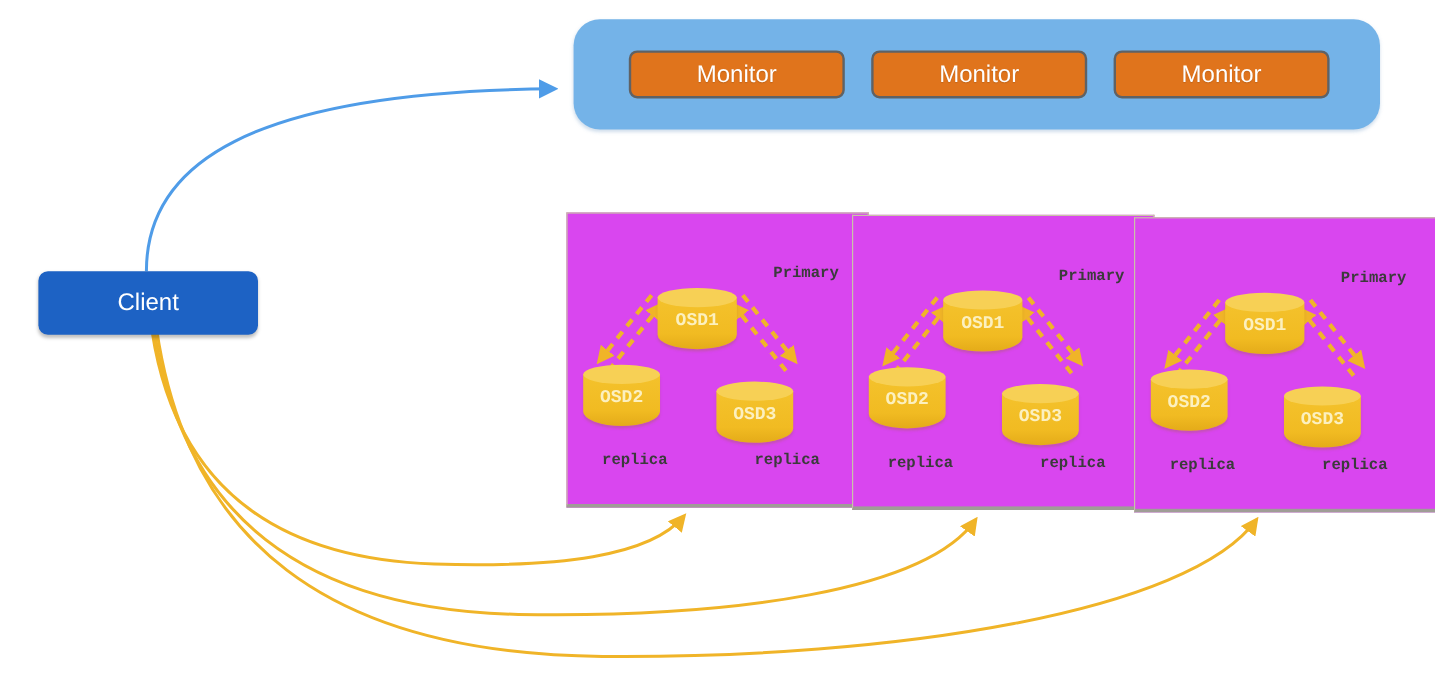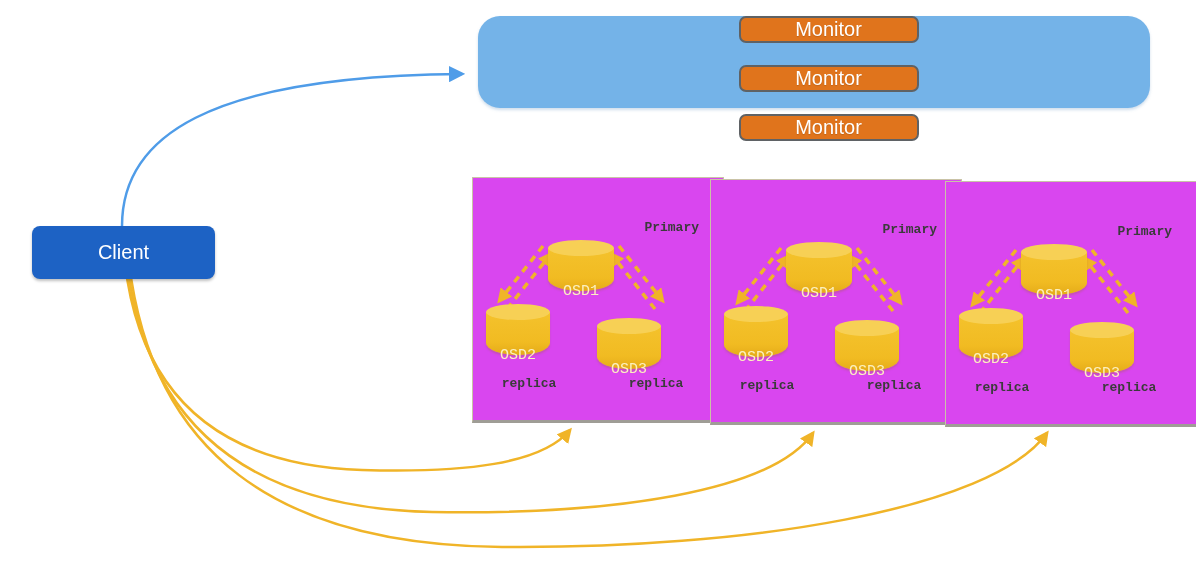--- a/index.html
+++ b/index.html
@@ -6,23 +6,22 @@
   .canvas{
     position:relative;width:1196px;height:567px;background:#ffffff;overflow:hidden;
     font-family:"Liberation Sans",sans-serif;
   }
   .arrow-layer{position:absolute;left:0;top:0;width:1196px;height:567px;pointer-events:none;}
 
   
   .monitor-box{
     position:absolute;left:478px;top:16px;width:672px;height:92px;
     background:#74b3e8;border-radius:22px;
-    display:flex;align-items:center;gap:22px;padding-left:29px;box-sizing:border-box;
+    display:flex;align-items:center;gap:22px;padding-left:46px;box-sizing:border-box;
     box-shadow:0 2px 3px rgba(120,160,200,.35);
-    flex-direction:column;
   }
   .monitor-btn{
     width:180px;height:40px;background:#e0741c;border:2px solid #5f6265;border-radius:7px;
     color:#ffffff;font-size:20px;display:flex;align-items:center;justify-content:center;
     box-sizing:border-box;text-shadow:0 1px 1px rgba(0,0,0,.15);
   }
 
   
   .client-btn{
     position:absolute;left:32px;top:226px;width:183px;height:53px;
@@ -55,21 +54,21 @@
     background:linear-gradient(180deg,#f4c22c,#f1bb22 70%,#e4ab19);
     border-radius:0 0 50% 50%/0 0 12px 12px;
     box-shadow:0 2px 2px rgba(140,110,20,.25);
   }
   .cyl-top{
     position:absolute;left:0;right:0;top:0;height:16px;
     background:#f7d055;border-radius:50%;
   }
   .cyl-label{
     position:absolute;left:0;right:0;top:19px;text-align:center;
-    font-family:"Liberation Mono",monospace;font-weight:normal;font-size:15px;color:#fcf0bf;margin-top:24px;
+    font-family:"Liberation Mono",monospace;font-weight:bold;font-size:15px;color:#fcf0bf;
   }
   .osd1{left:75px;top:62px;width:66px;height:51px;}
   .osd2{left:13px;top:126px;width:64px;height:51px;}
   .osd3{left:124px;top:140px;width:64px;height:51px;}
 
   .watermark{
     position:absolute;right:6px;top:536px;color:#c8c8c8;font-size:17px;
     font-family:"Liberation Sans",sans-serif;letter-spacing:1px;
   }
 </style>

